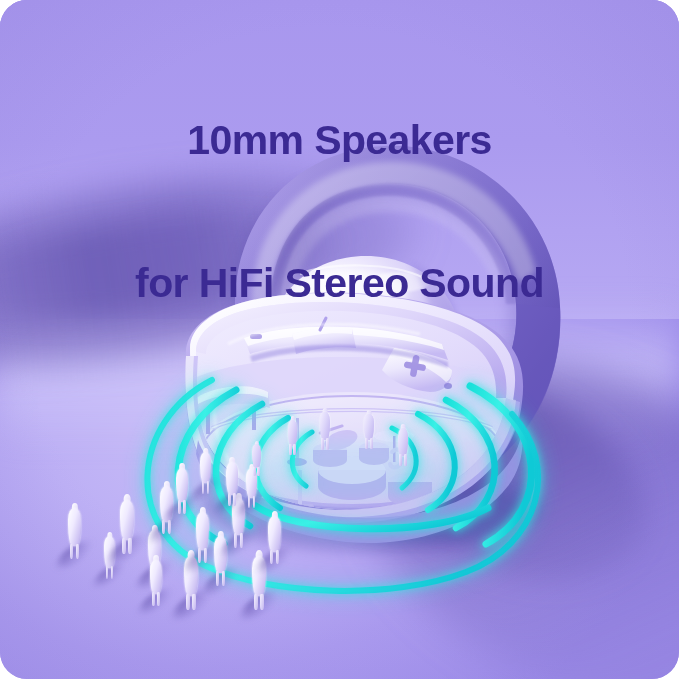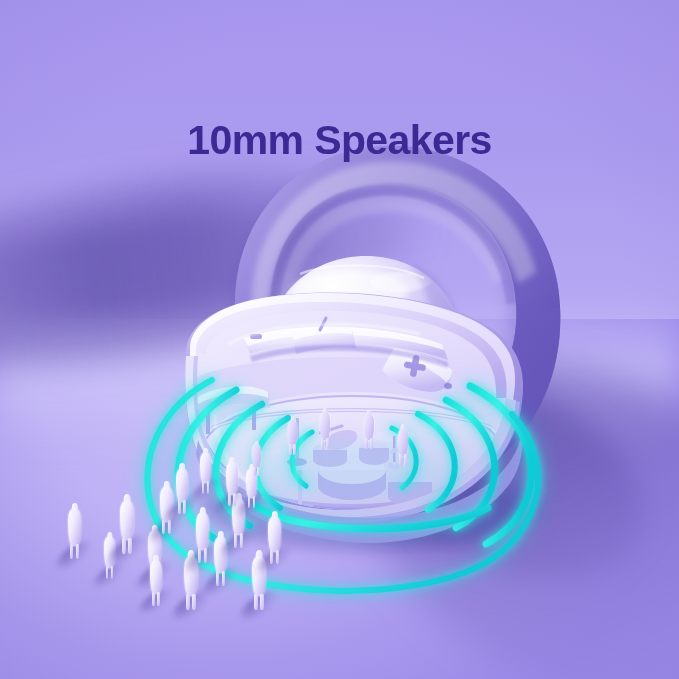--- a/index.html
+++ b/index.html
@@ -3,20 +3,21 @@
 <meta charset="utf-8">
 <style>
   html,body{margin:0;padding:0;background:#fff;}
   body{font-family:"Liberation Sans","DejaVu Sans",sans-serif;}
 
   #scene{
     position:relative;
     width:679px;height:679px;
     overflow:hidden;
     background:#a797ee;
+    border-radius:27px;
   }
 
   
   .bg-base{
     position:absolute;inset:0;
     background:
       radial-gradient(ellipse 70% 55% at 30% 62%, #c9bdf7 0%, #bdb0f5 34%, #ab9bef 66%, #9f8eec 100%);
   }
   .bg-topglow{
     position:absolute;left:0;top:0;width:100%;height:47%;
@@ -126,20 +127,21 @@
   <div class="bg-base"></div>
   <div class="bg-topglow"></div>
   <div class="bg-floorline"></div>
   <div class="shadow-left"></div>
   <div class="shadow-left2"></div>
   <div class="shadow-right"></div>
   <div class="shadow-right-core"></div>
 
   <div class="headline">
     <span class="l1">10mm Speakers</span>
+    <span class="l2">for HiFi Stereo Sound</span>
   </div>
 
   <div id="product">
   <svg viewBox="0 0 679 679" xmlns="http://www.w3.org/2000/svg">
     <defs>
 
       <linearGradient id="gHookOuter" x1="0" y1="0" x2="1" y2="1">
         <stop offset="0%" stop-color="#b6a8ec"></stop>
         <stop offset="26%" stop-color="#9d8ee0"></stop>
         <stop offset="58%" stop-color="#8576d2"></stop>

